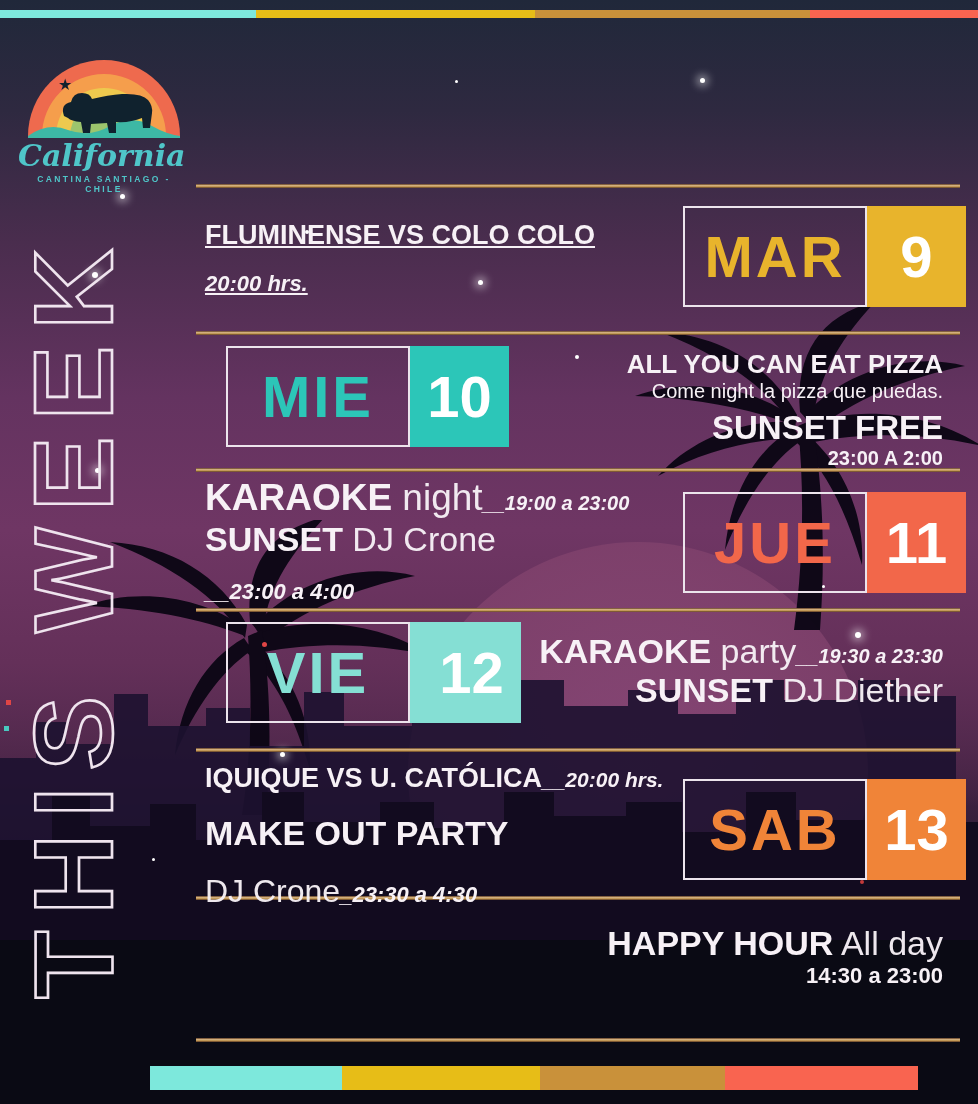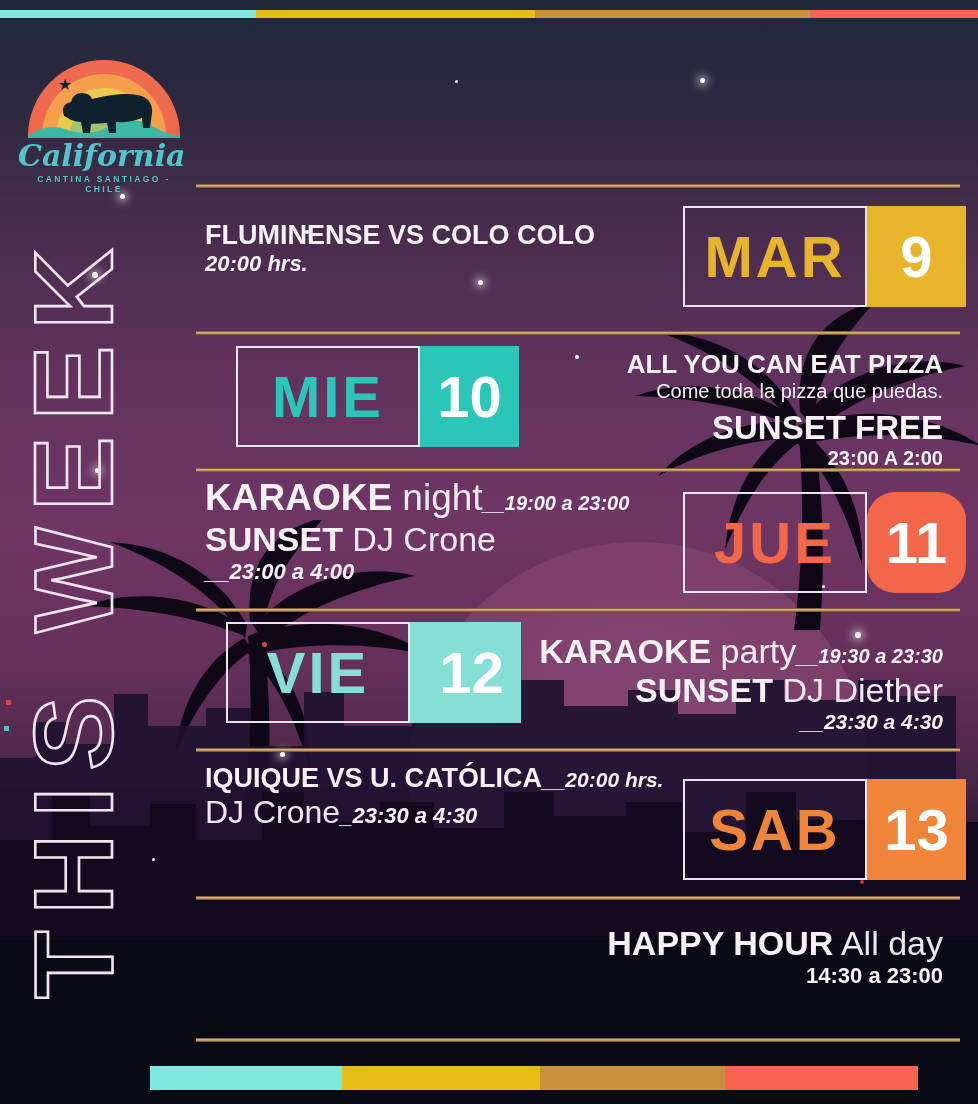--- a/index.html
+++ b/index.html
@@ -29,34 +29,34 @@
     white-space:nowrap;font-size:112px;font-weight:800;letter-spacing:16px;
     color:transparent;-webkit-text-stroke:2.6px #efe4ee;}
   
   .dayblock{position:absolute;display:flex;height:101px;margin-left:21px;}
   .daylabel{width:180px;border:2px solid #ece4ec;display:flex;align-items:center;justify-content:center;
     font-weight:700;font-size:58px;letter-spacing:3px;}
   .daynum{width:99px;display:flex;align-items:center;justify-content:center;
     font-weight:700;font-size:58px;color:#fff;}
   .c-mar{color:#e8b42c;} .b-mar{background:#e8b42c;}
   .c-mie{color:#2cc6b8;} .b-mie{background:#2cc6b8;}
-  .c-jue{color:#f2674a;} .b-jue{background:#f2674a;border-radius:28px;}
+  .c-jue{color:#f2674a;} .b-jue{background:#f2674a;}
   .c-vie{color:#85dfd4;} .b-vie{background:#85dfd4;padding-left:12px;}
   .c-sab{color:#f08438;} .b-sab{background:#f08438;}
   .c-dom{color:#d4a033;} .b-dom{background:#d4a033;}
   
   .ev{position:absolute;color:#f7f1f6;line-height:1.15;}
   .ev.right{text-align:right;}
   .t-bold{font-weight:700;}
   .t-light{font-weight:400;opacity:.96;}
   .t-time{font-weight:700;font-style:italic;}
   .fs27{font-size:27px;} .fs26{font-size:26px;} .fs38{font-size:37px;}
   .fs34{font-size:34px;} .fs33{font-size:33px;} .fs32{font-size:32px;}
   .fs22{font-size:22px;} .fs21{font-size:21px;} .fs20{font-size:20px;}
-  .mt4{margin-top:0;} .mt6{margin-top:6px;}
+  .mt4{margin-top:20px;} .mt6{margin-top:6px;}
   
   .logo{position:absolute;left:18px;top:42px;width:172px;height:150px;}
   .logo-script{position:absolute;left:0;top:96px;width:172px;text-align:left;
     font-family:"DejaVu Serif",serif;font-style:italic;font-weight:700;font-size:30px;color:#4fc6c9;}
   .logo-sub{position:absolute;left:0;top:132px;width:172px;text-align:center;
     font-size:8.5px;font-weight:700;letter-spacing:2.4px;color:#4fc6c9;}
 </style>
 </head>
 <body>
 
@@ -136,36 +136,36 @@
   </div>
 
   <div class="divider" style="top:184px;"></div>
   <div class="divider" style="top:331px;"></div>
   <div class="divider" style="top:468px;"></div>
   <div class="divider" style="top:608px;"></div>
   <div class="divider" style="top:748px;"></div>
   <div class="divider" style="top:896px;"></div>
   <div class="divider" style="top:1038px;"></div>
 
-  <div class="ev" style="left:205px;top:220px;">
+  <div class="ev" style="left:205px;top:220px;text-decoration:underline;">
     <div class="t-bold fs27">FLUMINENSE VS COLO COLO</div>
     <div class="t-time fs22 mt4">20:00 hrs.</div>
   </div>
   <div class="dayblock" style="left:662px;top:206px;">
     <div class="daylabel c-mar">MAR</div>
     <div class="daynum b-mar">9</div>
   </div>
 
-  <div class="dayblock" style="left:215px;top:346px;">
+  <div class="dayblock" style="left:205px;top:346px;">
     <div class="daylabel c-mie">MIE</div>
     <div class="daynum b-mie">10</div>
   </div>
   <div class="ev right" style="right:35px;top:350px;">
     <div class="t-bold fs26">ALL YOU CAN EAT PIZZA</div>
-    <div class="fs20">Come toda la pizza que puedas.</div>
+    <div class="fs20">Come night la pizza que puedas.</div>
     <div class="t-bold fs33 mt6">SUNSET FREE</div>
     <div class="t-bold fs20">23:00 A 2:00</div>
   </div>
 
   <div class="ev" style="left:205px;top:477px;">
     <div>
       <span class="t-bold fs38">KARAOKE</span><span class="t-light fs38"> night</span><span class="t-time fs20">__19:00 a 23:00</span>
     </div>
     <div>
       <span class="t-bold fs34">SUNSET</span><span class="t-light fs34"> DJ Crone</span>
@@ -181,27 +181,27 @@
     <div class="daylabel c-vie">VIE</div>
     <div class="daynum b-vie">12</div>
   </div>
   <div class="ev right" style="right:35px;top:632px;">
     <div>
       <span class="t-bold fs34">KARAOKE</span><span class="t-light fs34"> party</span><span class="t-time fs20">__19:30 a 23:30</span>
     </div>
     <div>
       <span class="t-bold fs34">SUNSET</span><span class="t-light fs34"> DJ Diether</span>
     </div>
-    <div class="t-time fs21">__23:30 a 4:30</div>
   </div>
 
   <div class="ev" style="left:205px;top:763px;">
     <div>
       <span class="t-bold fs27">IQUIQUE VS U. CATÓLICA</span><span class="t-time fs21">__20:00 hrs.</span>
     </div>
+    <div class="t-bold fs34 mt4">MAKE OUT PARTY</div>
     <div class="mt4">
       <span class="t-light fs32">DJ Crone</span><span class="t-time fs22">_23:30 a 4:30</span>
     </div>
   </div>
   <div class="dayblock" style="left:662px;top:779px;">
     <div class="daylabel c-sab">SAB</div>
     <div class="daynum b-sab">13</div>
   </div>
 
   <div class="ev right" style="right:35px;top:924px;">

